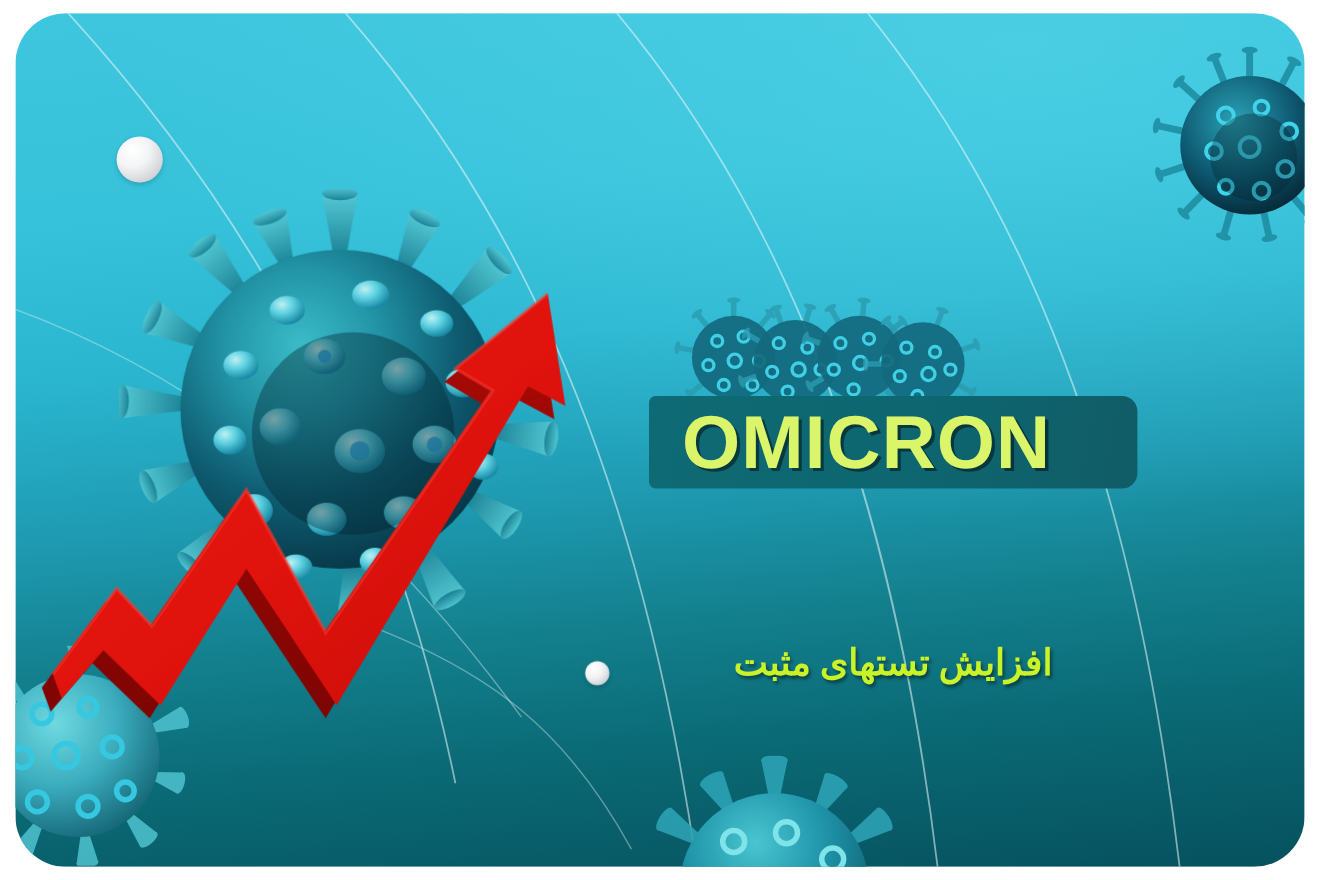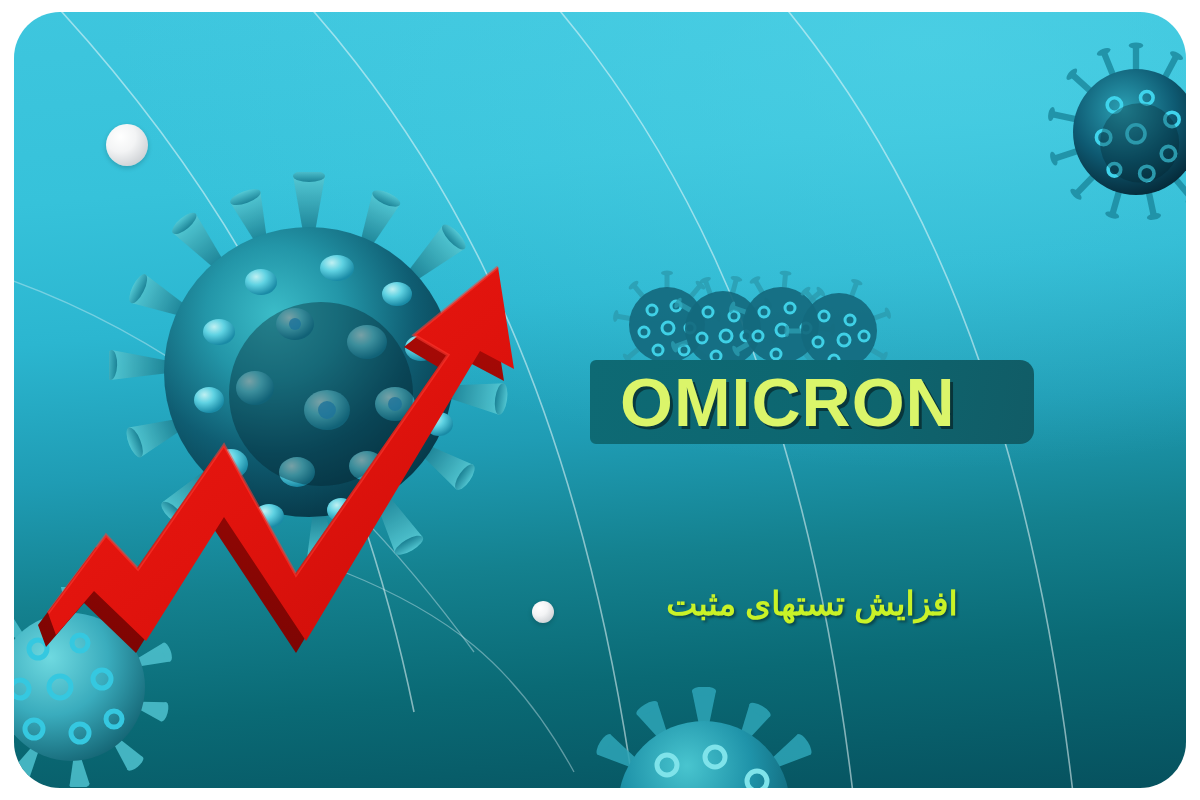--- a/index.html
+++ b/index.html
@@ -90,21 +90,21 @@
     white-space:nowrap;
   }
 
   
   .subline{
     position:absolute;left:576px;top:556px;width:444px;height:70px;
     display:flex;align-items:center;justify-content:center;
   }
   .subline-green{
     direction:rtl;unicode-bidi:bidi-override;
-    font-family:Liberation Sans, sans-serif;
+    font-family:Liberation Serif, serif;
     font-size:33px;font-weight:bold;
     color:#c9f227;
     text-shadow:2px 2px 3px rgba(0,0,0,.42);
     white-space:nowrap;
   }
 </style>
 </head>
 <body>
 
 <div class="stage">

